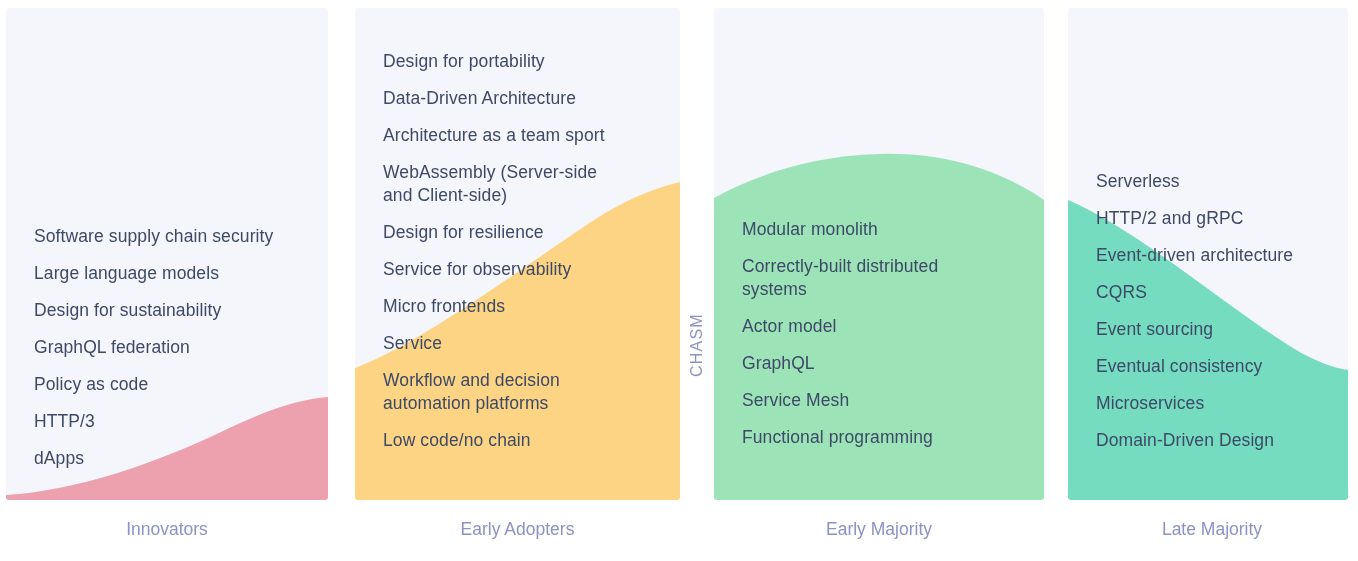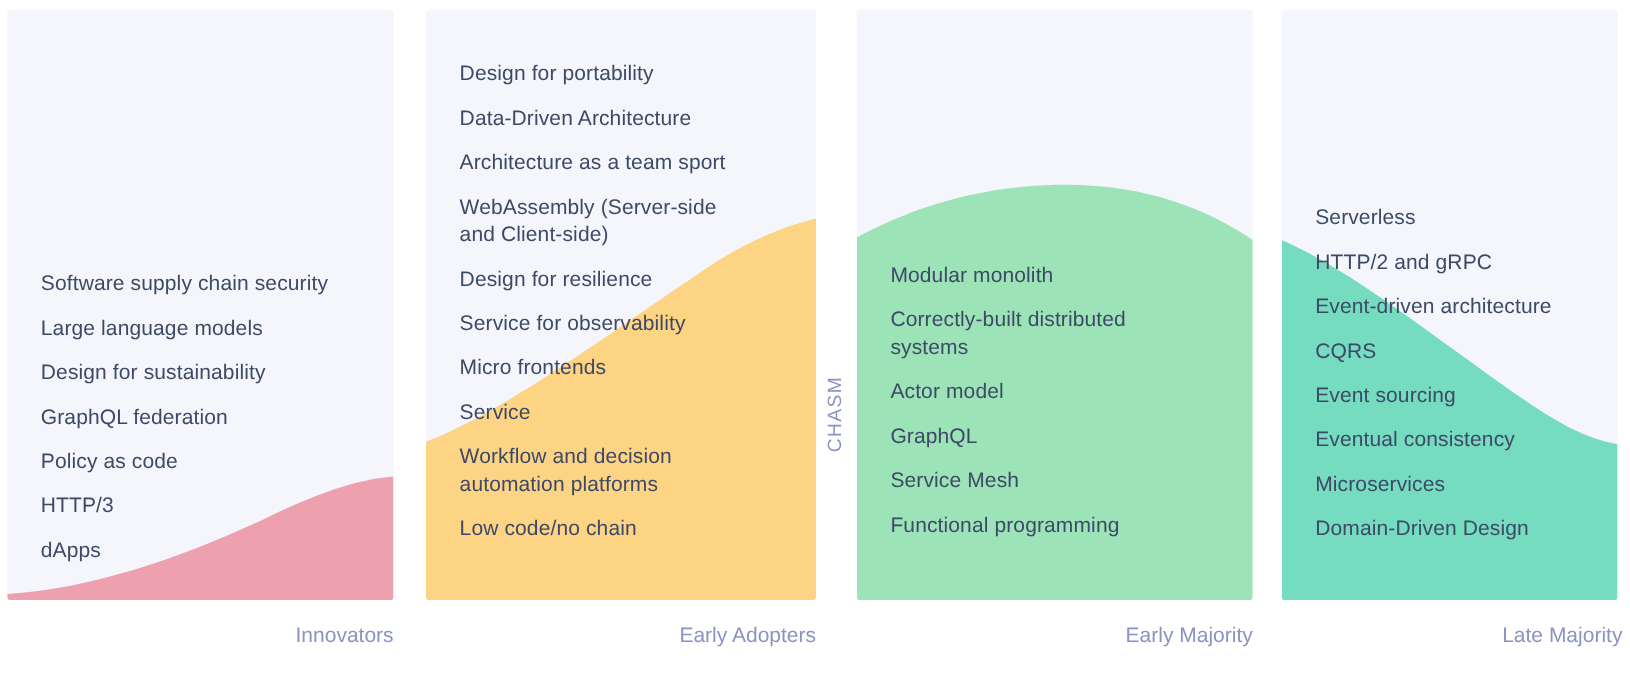--- a/index.html
+++ b/index.html
@@ -50,21 +50,21 @@
   #panel-4 { left: 1068px; width: 280px; }
 
   #items-1 { bottom: 14px; }
   #items-2 { top: 42px; }
   #items-3 { top: 210px; }
   #items-4 { top: 162px; }
 
   .cat-label {
     position: absolute;
     top: 518px;
-    text-align: right;
+    text-align: center;
     color: #8b93c4;
     font-size: 17.5px;
     line-height: 22px;
   }
   #label-1 { left: 6px;    width: 322px; }
   #label-2 { left: 355px;  width: 325px; }
   #label-3 { left: 714px;  width: 330px; }
   #label-4 { left: 1072px; width: 280px; }
 
   #chasm {

